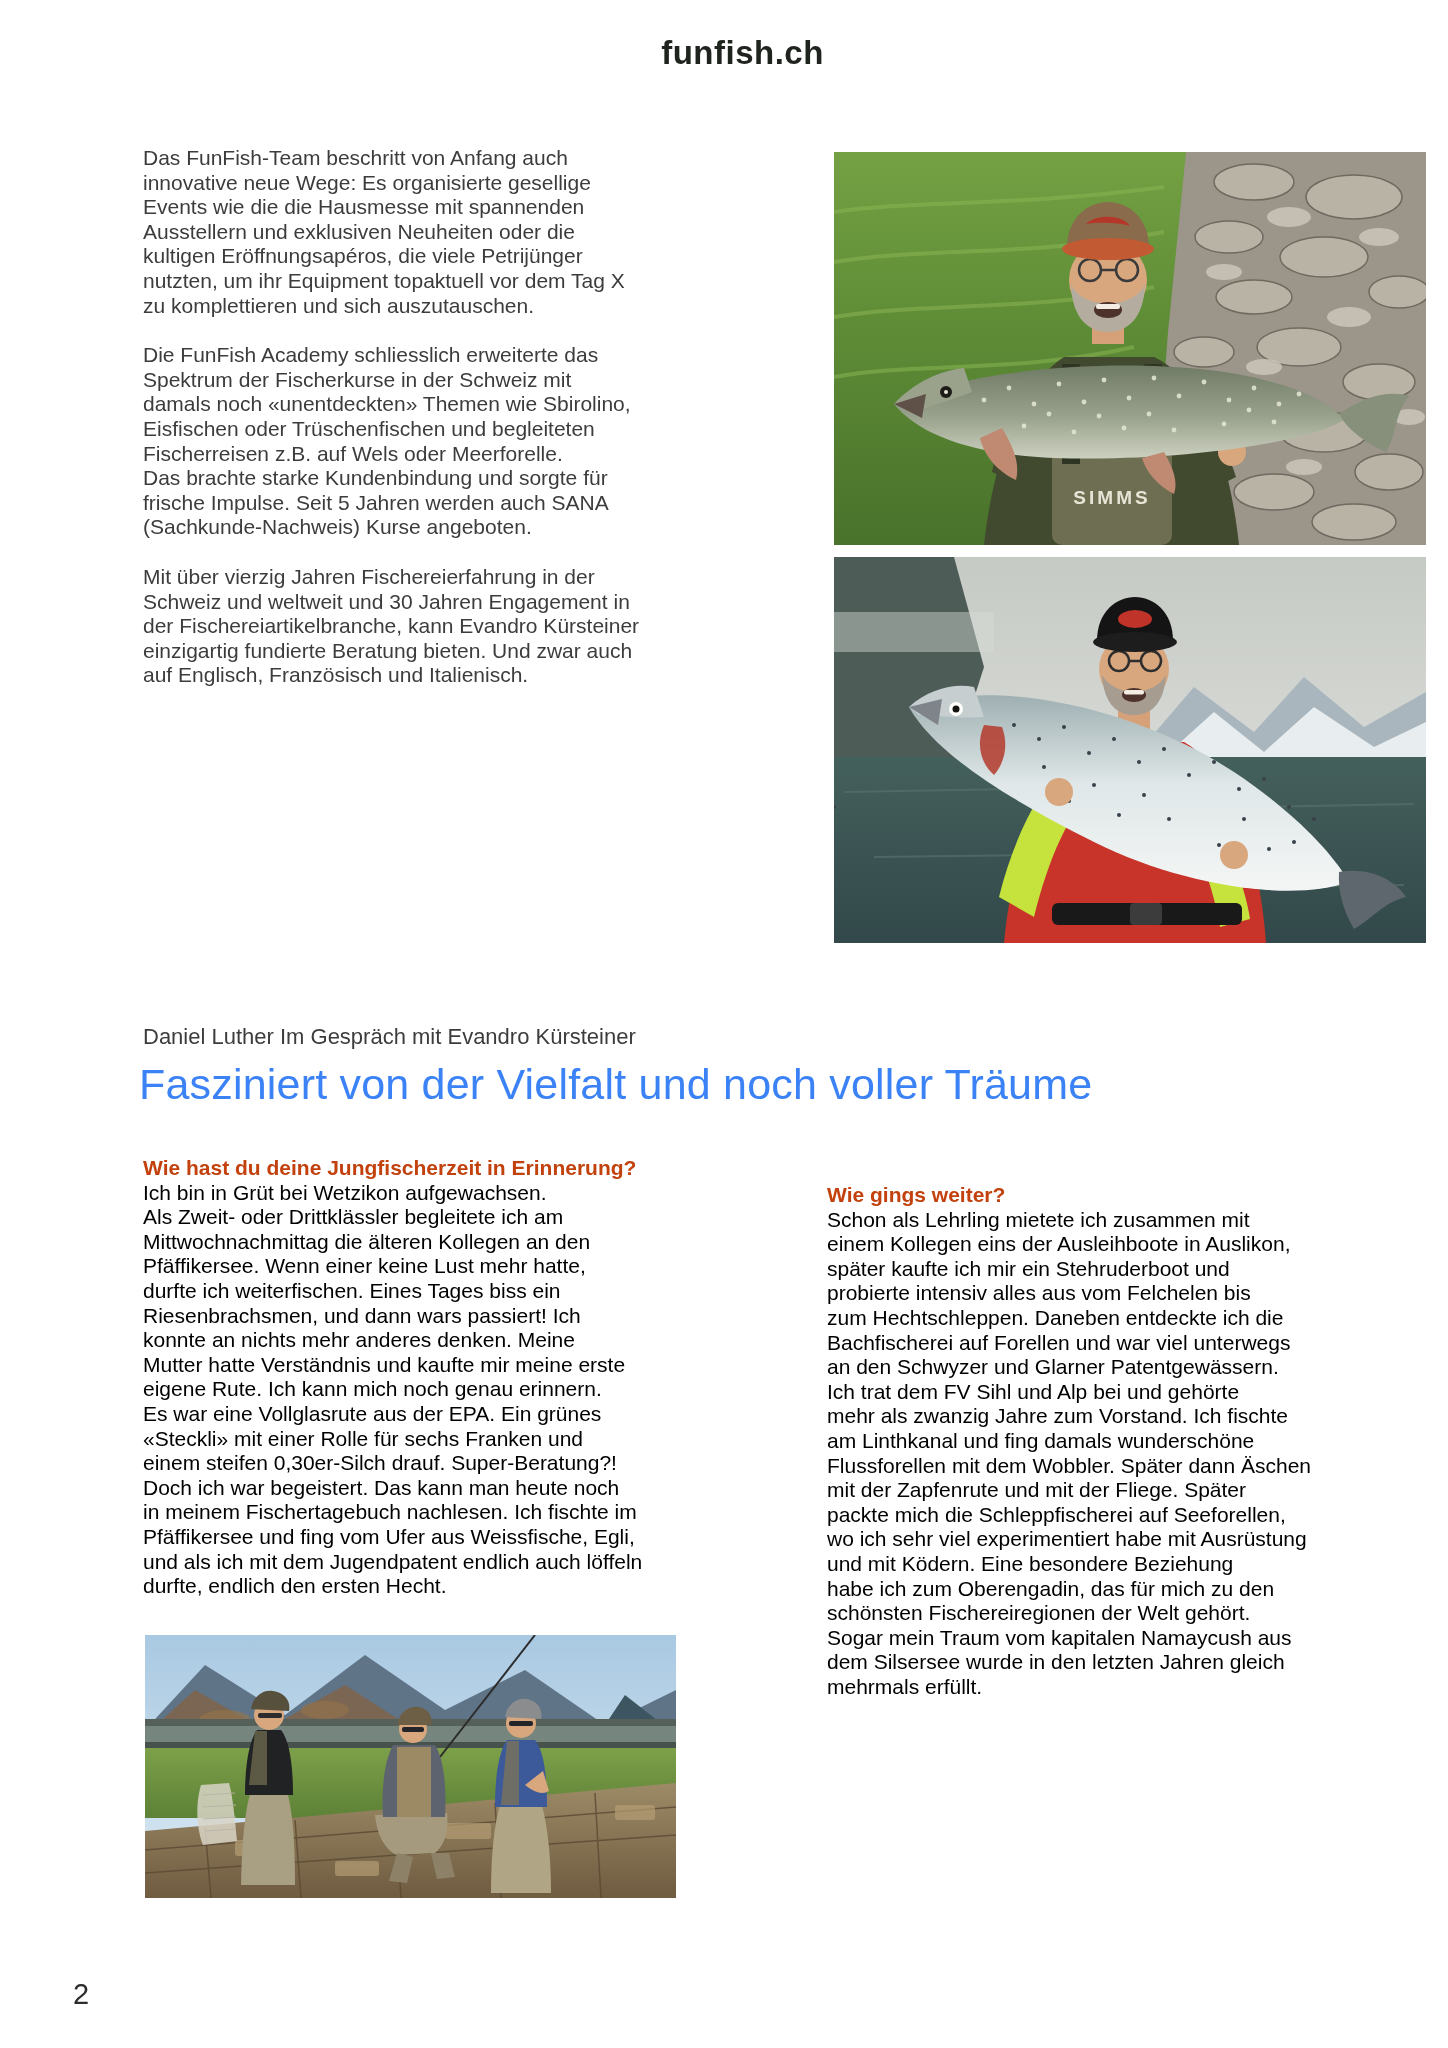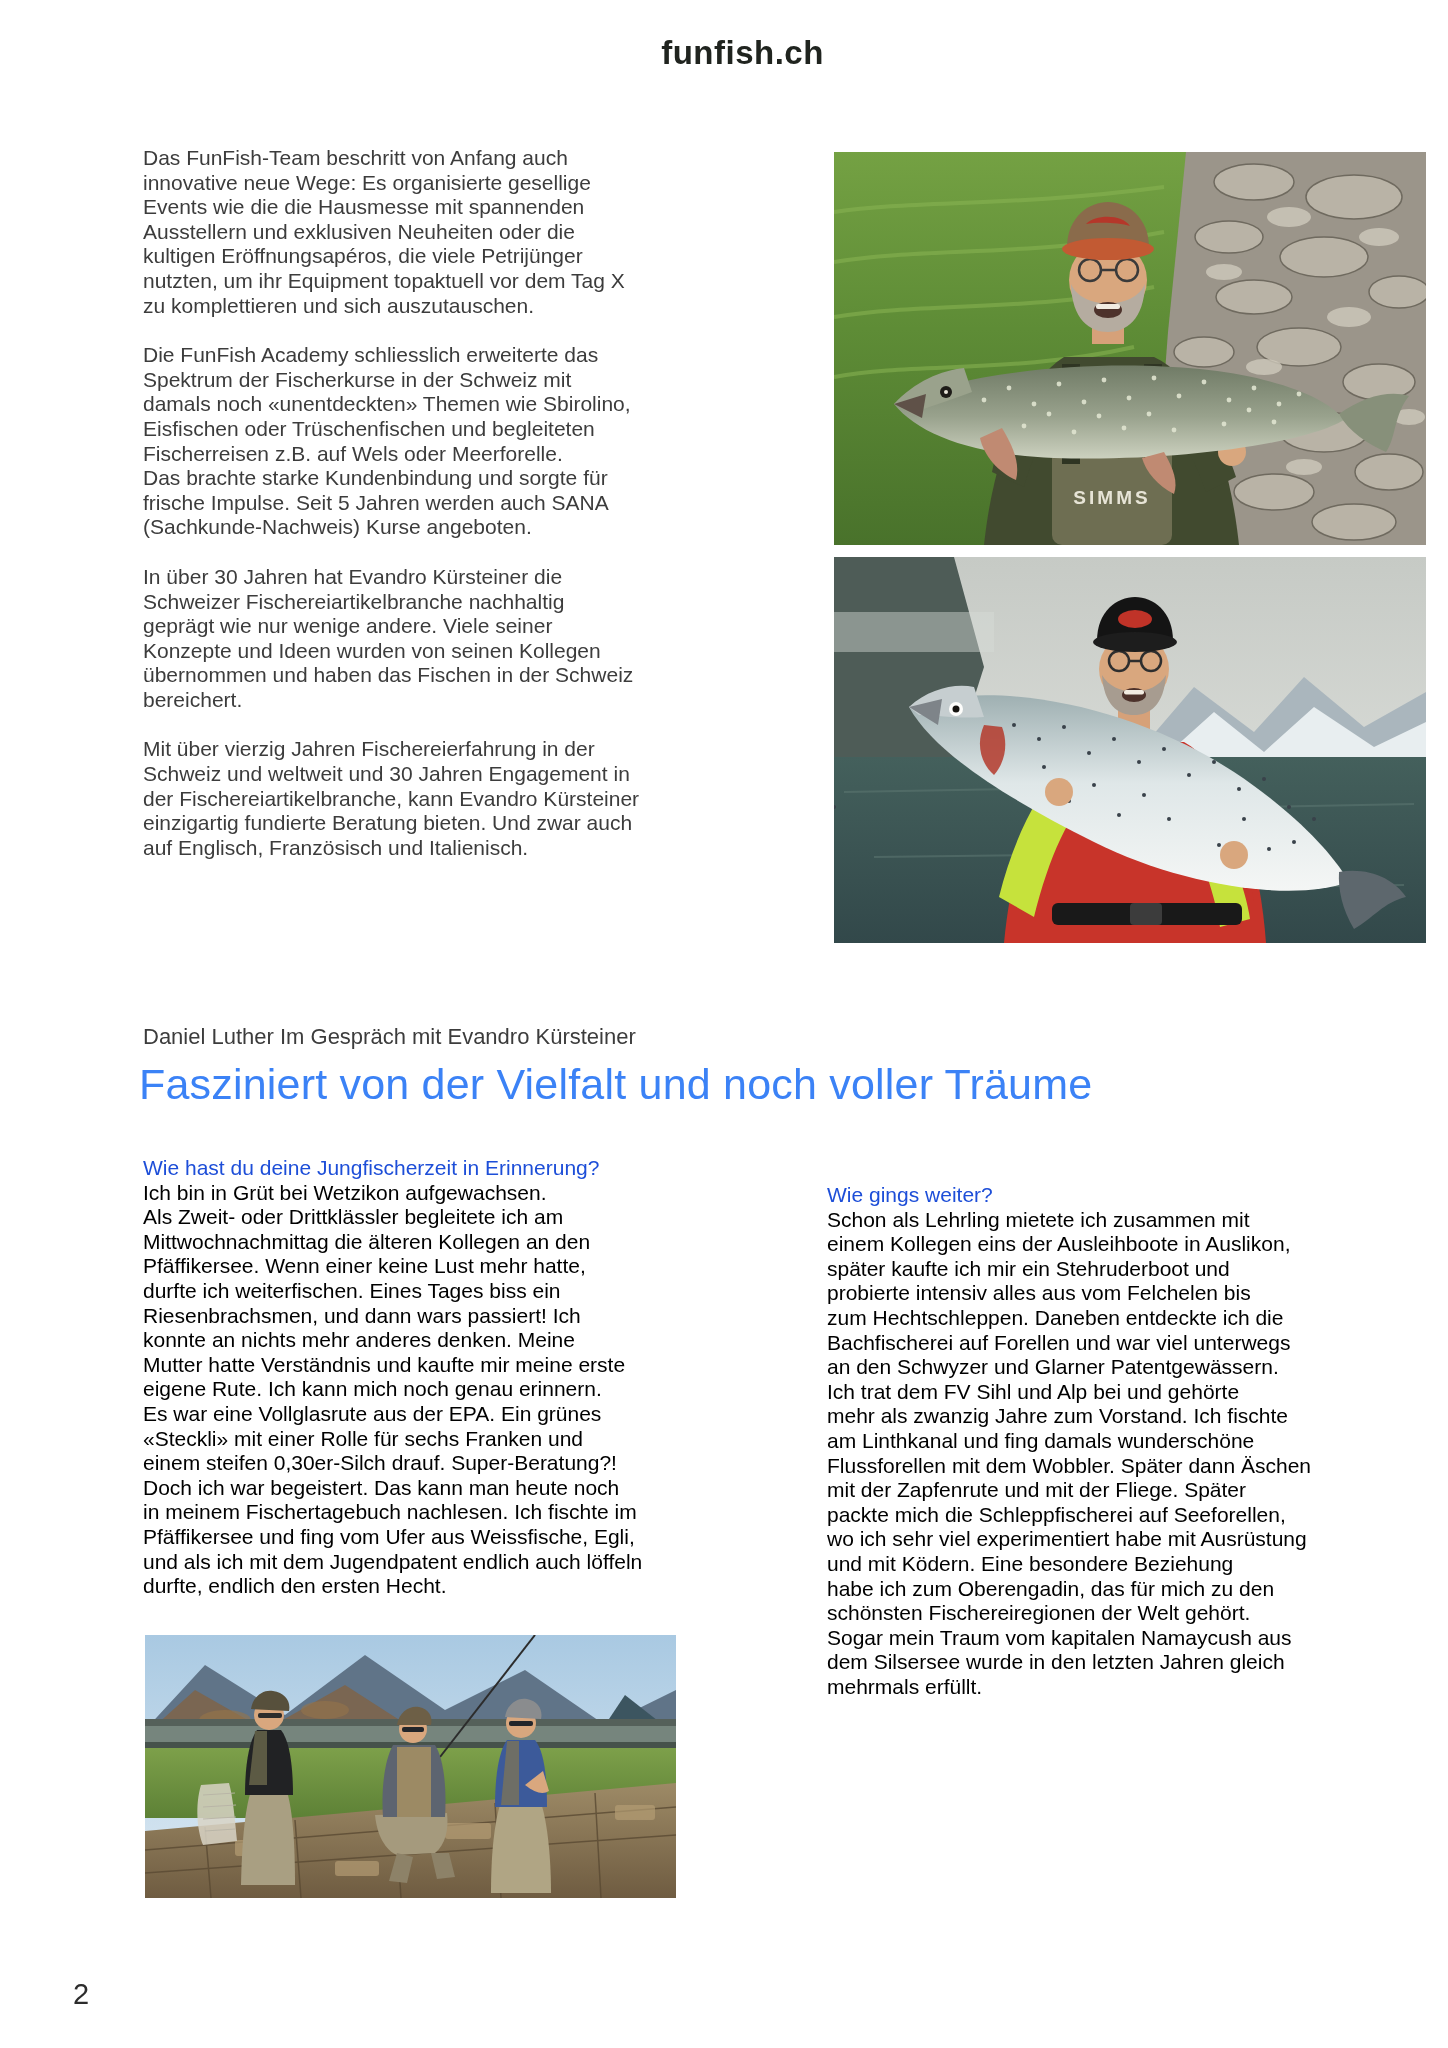--- a/index.html
+++ b/index.html
@@ -18,21 +18,21 @@
     margin:0 0 25px 0;color:#3c3c3c;
   }
   .kicker{left:106px;top:1024px;font-size:22px;color:#3c3c3c;}
   .headline{
     left:102px;top:1060px;width:1200px;
     font-size:43px;font-weight:400;color:#3b82f6;letter-spacing:0.2px;
   }
   .qa{width:524px;}
   .qa-left{left:106px;top:1156px;}
   .qa-right{left:790px;top:1183px;}
-  .question{font-size:21px;line-height:24.6px;font-weight:normal;color:#1d4ed8;margin:0;}
+  .question{font-size:21px;line-height:24.6px;font-weight:bold;color:#c2410c;margin:0;}
   .answer{font-size:21px;line-height:24.6px;white-space:pre-line;color:#000000;margin:0;}
   .photo{overflow:hidden;background:#14b8a6;}
   .photo svg{display:block;width:100%;height:100%;}
   .photo1{left:797px;top:152px;width:592px;height:393px;}
   .photo2{left:797px;top:557px;width:592px;height:386px;}
   .photo3{left:108px;top:1635px;width:531px;height:263px;}
   .pagenum{left:36px;top:1978px;font-size:29px;color:#2c2c2c;}
 </style>
 </head>
 <body>
@@ -48,26 +48,20 @@
 nutzten, um ihr Equipment topaktuell vor dem Tag X
 zu komplettieren und sich auszutauschen.</p>
   <p class="para">Die FunFish Academy schliesslich erweiterte das
 Spektrum der Fischerkurse in der Schweiz mit
 damals noch «unentdeckten» Themen wie Sbirolino,
 Eisfischen oder Trüschenfischen und begleiteten
 Fischerreisen z.B. auf Wels oder Meerforelle.
 Das brachte starke Kundenbindung und sorgte für
 frische Impulse. Seit 5 Jahren werden auch SANA
 (Sachkunde-Nachweis) Kurse angeboten.</p>
-  <p class="para">In über 30 Jahren hat Evandro Kürsteiner die
-Schweizer Fischereiartikelbranche nachhaltig
-geprägt wie nur wenige andere. Viele seiner
-Konzepte und Ideen wurden von seinen Kollegen
-übernommen und haben das Fischen in der Schweiz
-bereichert.</p>
   <p class="para">Mit über vierzig Jahren Fischereierfahrung in der
 Schweiz und weltweit und 30 Jahren Engagement in
 der Fischereiartikelbranche, kann Evandro Kürsteiner
 einzigartig fundierte Beratung bieten. Und zwar auch
 auf Englisch, Französisch und Italienisch.</p>
 </div>
 
 <div class="abs photo photo1">
   <svg viewBox="0 0 592 393" preserveAspectRatio="none">
     <defs>

